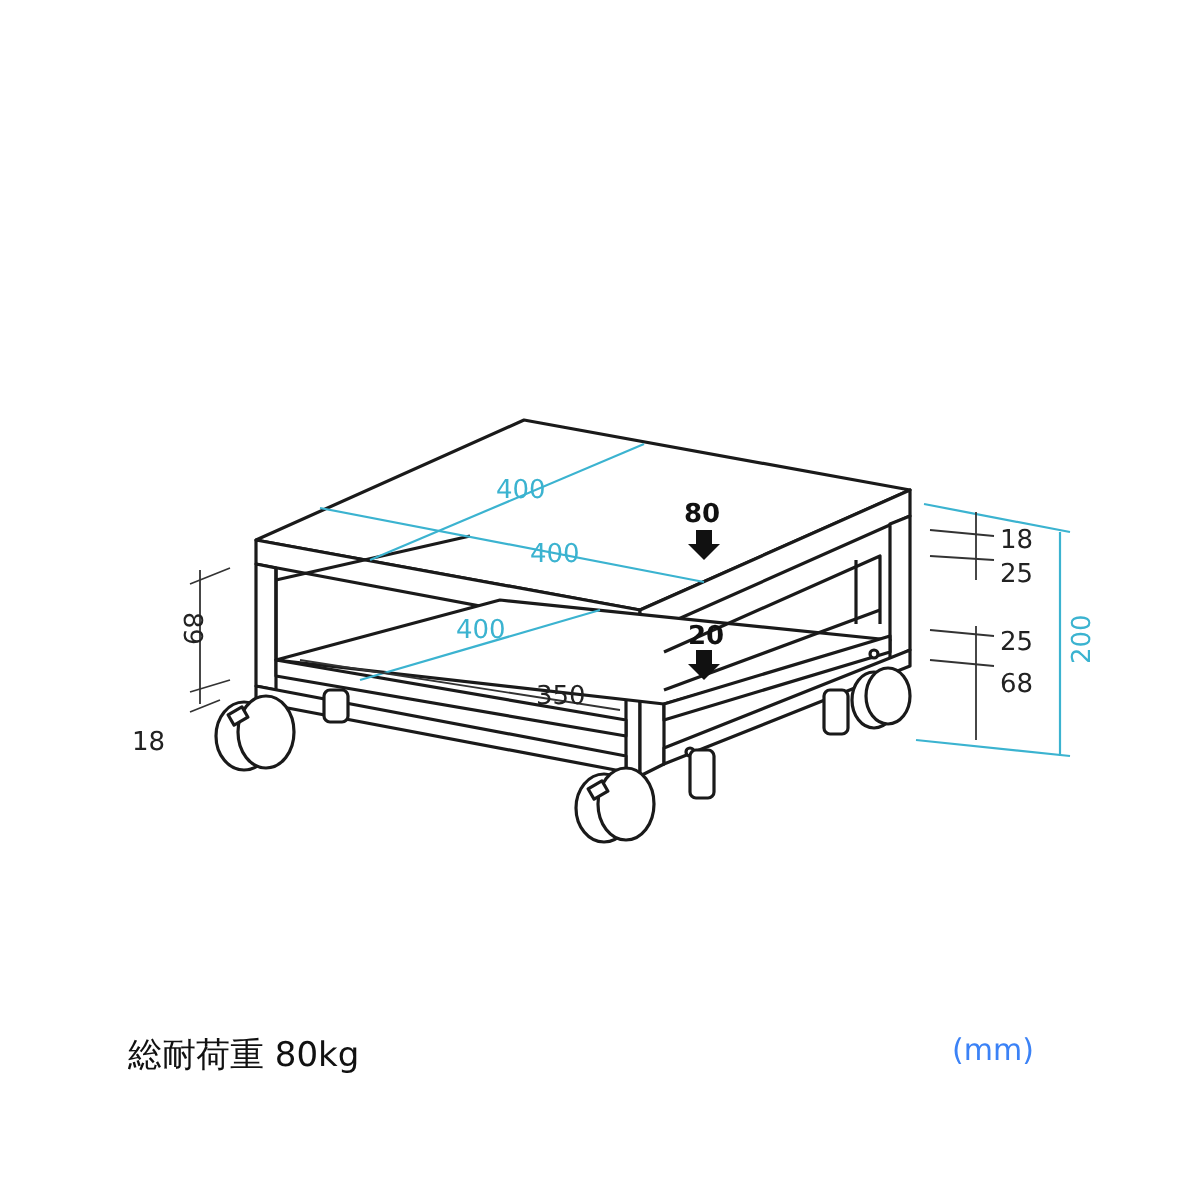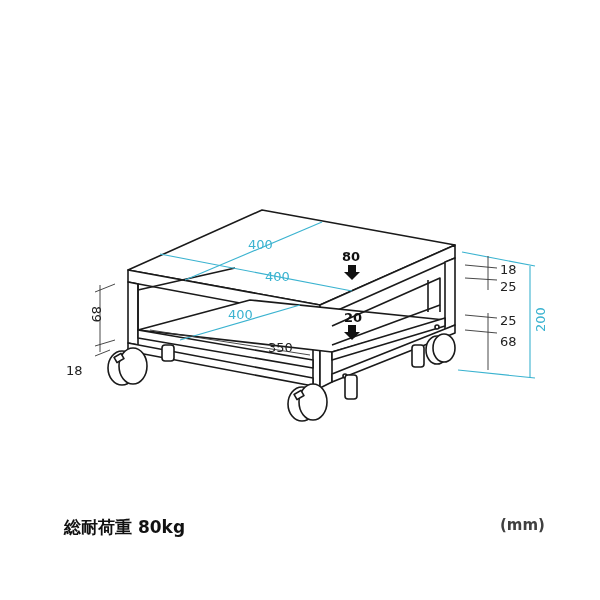--- a/index.html
+++ b/index.html
@@ -1,20 +1,20 @@
 <!DOCTYPE html>
 <html><head>
 <meta charset="utf-8">
 <style>
   html, body { margin: 0; padding: 0; background: #ffffff; }
   body { width: 600px; height: 600px; position: relative; overflow: hidden; font-family: "DejaVu Sans", "Liberation Sans", sans-serif; }
   #diagram { position: absolute; left: 0; top: 0; width: 600px; height: 600px; }
   .caption { position: absolute; top: 516px; font-size: 17px; color: #111; }
-  .caption-left { left: 64px; font-weight: bold; }
-  .caption-right { left: 500px; font-size: 15px; font-weight: bold; color: #404040; }
+  .caption-left { left: 64px; font-weight: normal; }
+  .caption-right { left: 476px; font-size: 15px; font-weight: normal; color: #3b82f6; }
   svg text { font-family: "DejaVu Sans", "Liberation Sans", sans-serif; }
 </style>
 </head>
 <body>
 
 <svg id="diagram" viewBox="0 0 600 600" xmlns="http://www.w3.org/2000/svg">
   <g fill="#ffffff" stroke="#1a1a1a" stroke-width="1.6" stroke-linejoin="round">
 
     <polygon points="128,270 262,210 455,245 320,305"></polygon>
 

